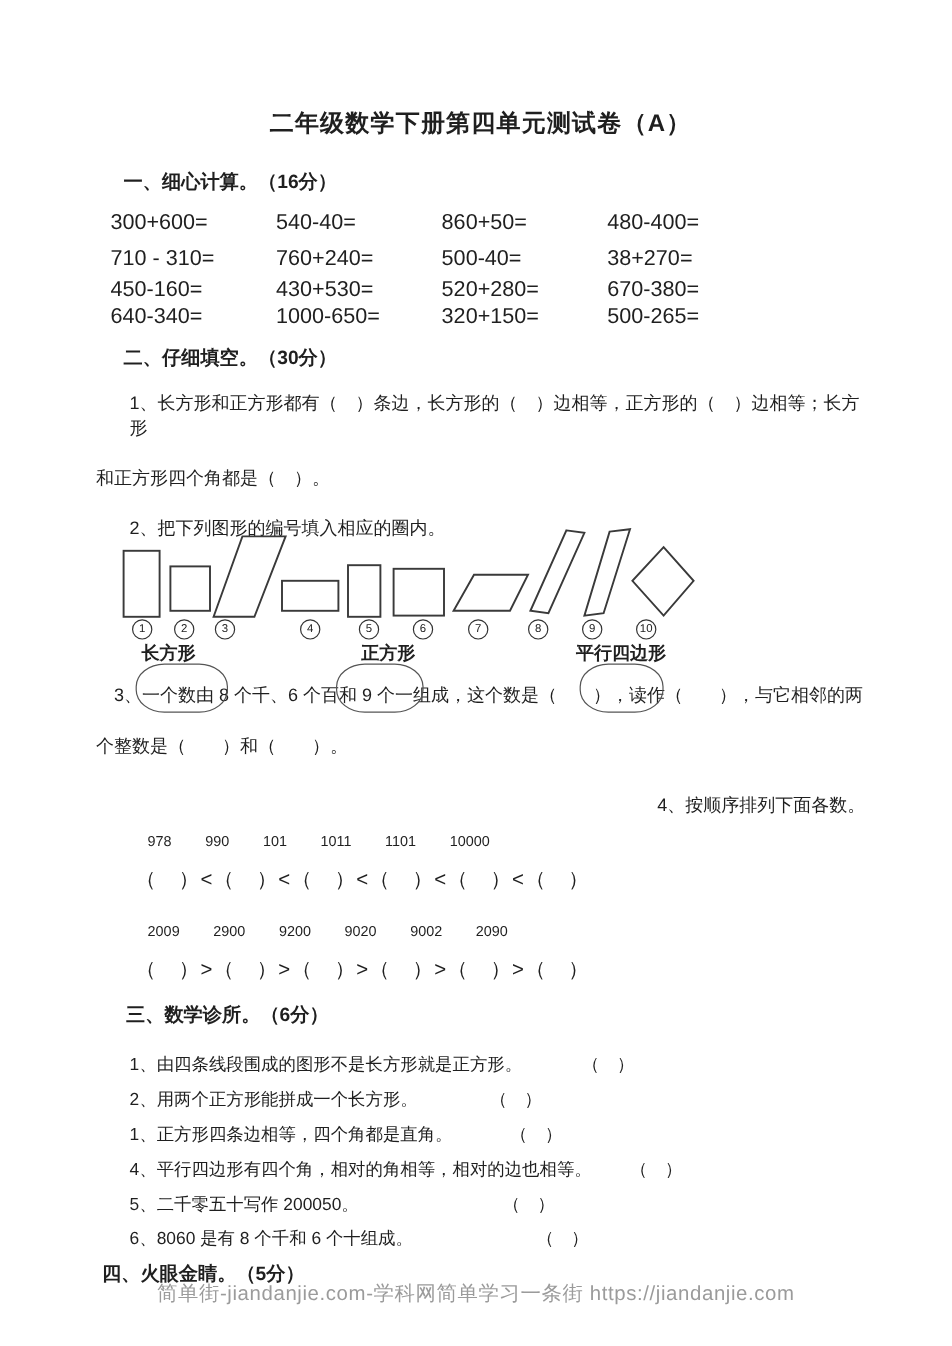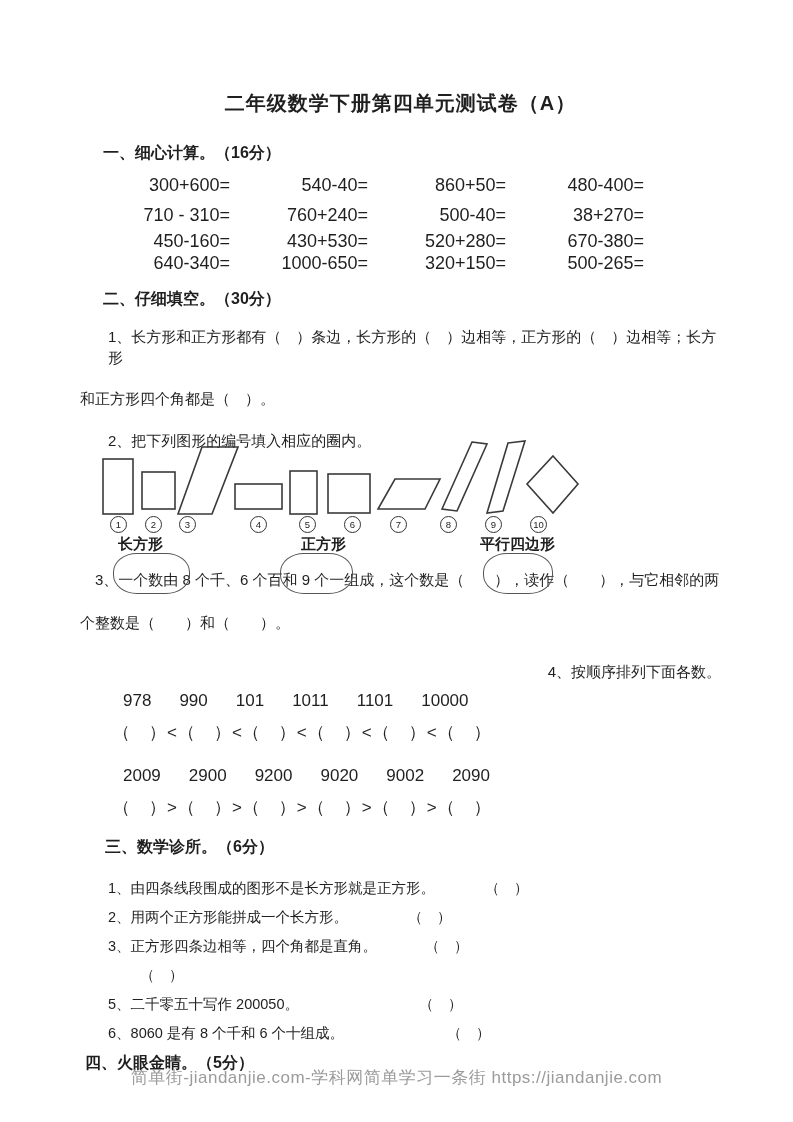--- a/index.html
+++ b/index.html
@@ -22,21 +22,21 @@
     letter-spacing:1px;
   }
   .sec-heading { font-size:16px; line-height:22px; font-weight:600; }
   .s1 { margin-top:26px; margin-left:23px; }
   .s2 { margin-top:14px; margin-left:23px; }
   .s3 { margin-top:17px; margin-left:25px; }
   .s4 { margin-top:8px;  margin-left:5px; }
 
   .calc-row { display:flex; margin-left:12px; line-height:22px; }
   .calc-row .calc-cell {
-    flex:0 0 138px; text-align:right;
+    flex:0 0 138px; text-align:left;
     font-size:18px; white-space:pre;
   }
   .r1 { margin-top:10px; } .r2 { margin-top:8px; }
   .r3 { margin-top:4px; }  .r4 { margin-top:0; }
 
   .qline { font-size:15px; line-height:21px; white-space:pre-wrap; }
   .q1l1 { margin-top:16px; margin-left:28px; }
   .q1l2 { margin-top:20px; margin-left:0; }
   .q2   { margin-top:21px; margin-left:28px; }
   .q3l1 { margin-left:15px; }
@@ -53,21 +53,21 @@
     font-size:9.5px; line-height:1; color:#222;
   }
   .cat-label { position:absolute; top:99px; font-size:15px; font-weight:bold; white-space:nowrap; }
   .answer-oval {
     position:absolute; top:117px; height:41px;
     border:1.4px solid #555;
     border-radius:24px / 19px;
     background:transparent;
   }
 
-  .seq-row { display:flex; gap:28px; margin-left:43px; font-size:17px; line-height:22px; }
+  .seq-row { display:flex; gap:28px; margin-left:43px; font-size:12px; line-height:22px; }
   .seq1 { margin-top:8px; } .seq2 { margin-top:21px; }
   .cmp-row { margin-left:33px; font-size:17px; line-height:22px; white-space:pre; letter-spacing:1px; }
   .c1 { margin-top:10px; } .c2 { margin-top:10px; }
 
   .tf-row { display:flex; margin-left:28px; font-size:14.5px; line-height:21px; white-space:pre; }
   .tf-row .tf-mark { white-space:pre; }
   .tf1 { margin-top:20px; } .tf2,.tf3,.tf4,.tf5,.tf6 { margin-top:8px; }
   .tf1 .tf-mark { margin-left:50px; }
   .tf2 .tf-mark { margin-left:60px; }
   .tf3 .tf-mark { margin-left:48px; }
@@ -179,24 +179,25 @@
     <div class="sec-heading s3">三、数学诊所。（6分）</div>
     <div class="tf-row tf1">
       <span class="tf-text">1、由四条线段围成的图形不是长方形就是正方形。</span>
       <span class="tf-mark">（　）</span>
     </div>
     <div class="tf-row tf2">
       <span class="tf-text">2、用两个正方形能拼成一个长方形。</span>
       <span class="tf-mark">（　）</span>
     </div>
     <div class="tf-row tf3">
-      <span class="tf-text">3、正方形四条边相等，四个角都是直角。</span>
+      <span class="tf-text">1、正方形四条边相等，四个角都是直角。</span>
       <span class="tf-mark">（　）</span>
     </div>
     <div class="tf-row tf4">
+      <span class="tf-text">4、平行四边形有四个角，相对的角相等，相对的边也相等。</span>
       <span class="tf-mark">（　）</span>
     </div>
     <div class="tf-row tf5">
       <span class="tf-text">5、二千零五十写作 200050。</span>
       <span class="tf-mark">（　）</span>
     </div>
     <div class="tf-row tf6">
       <span class="tf-text">6、8060 是有 8 个千和 6 个十组成。</span>
       <span class="tf-mark">（　）</span>
     </div>

